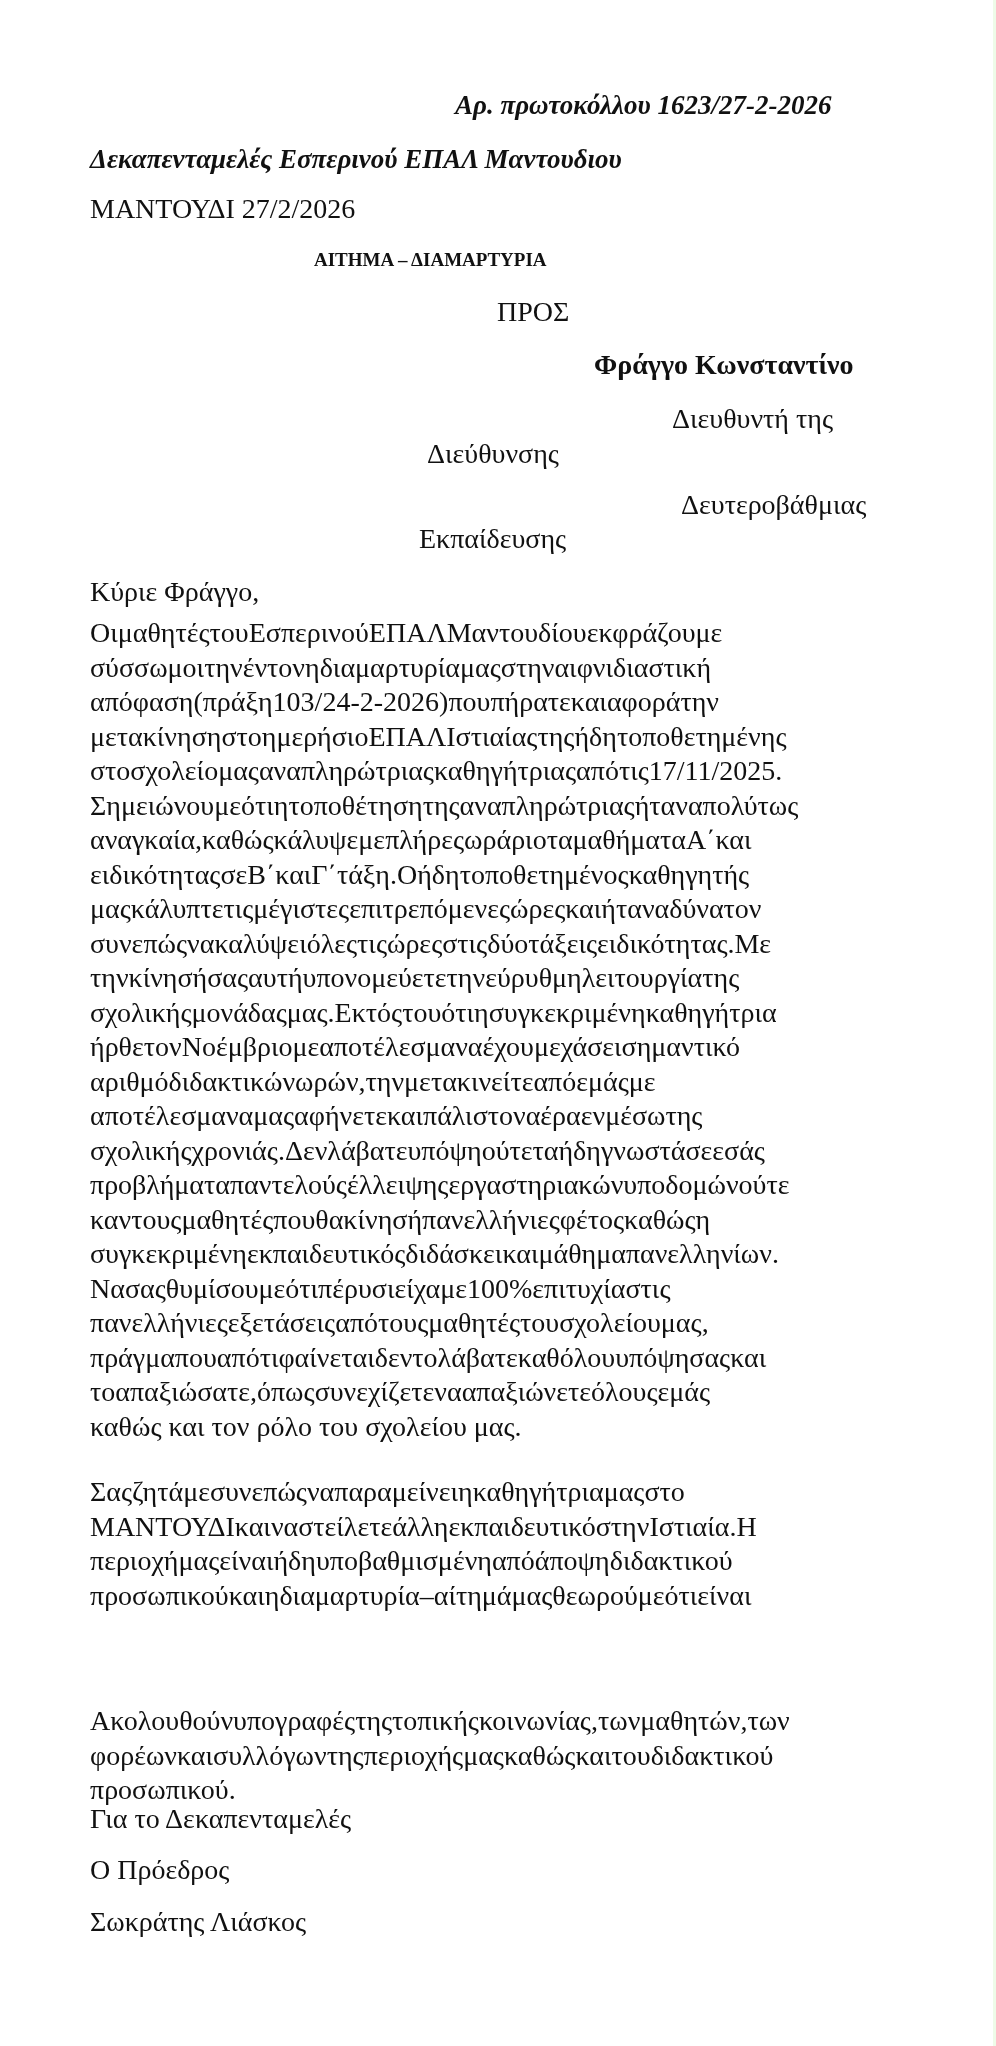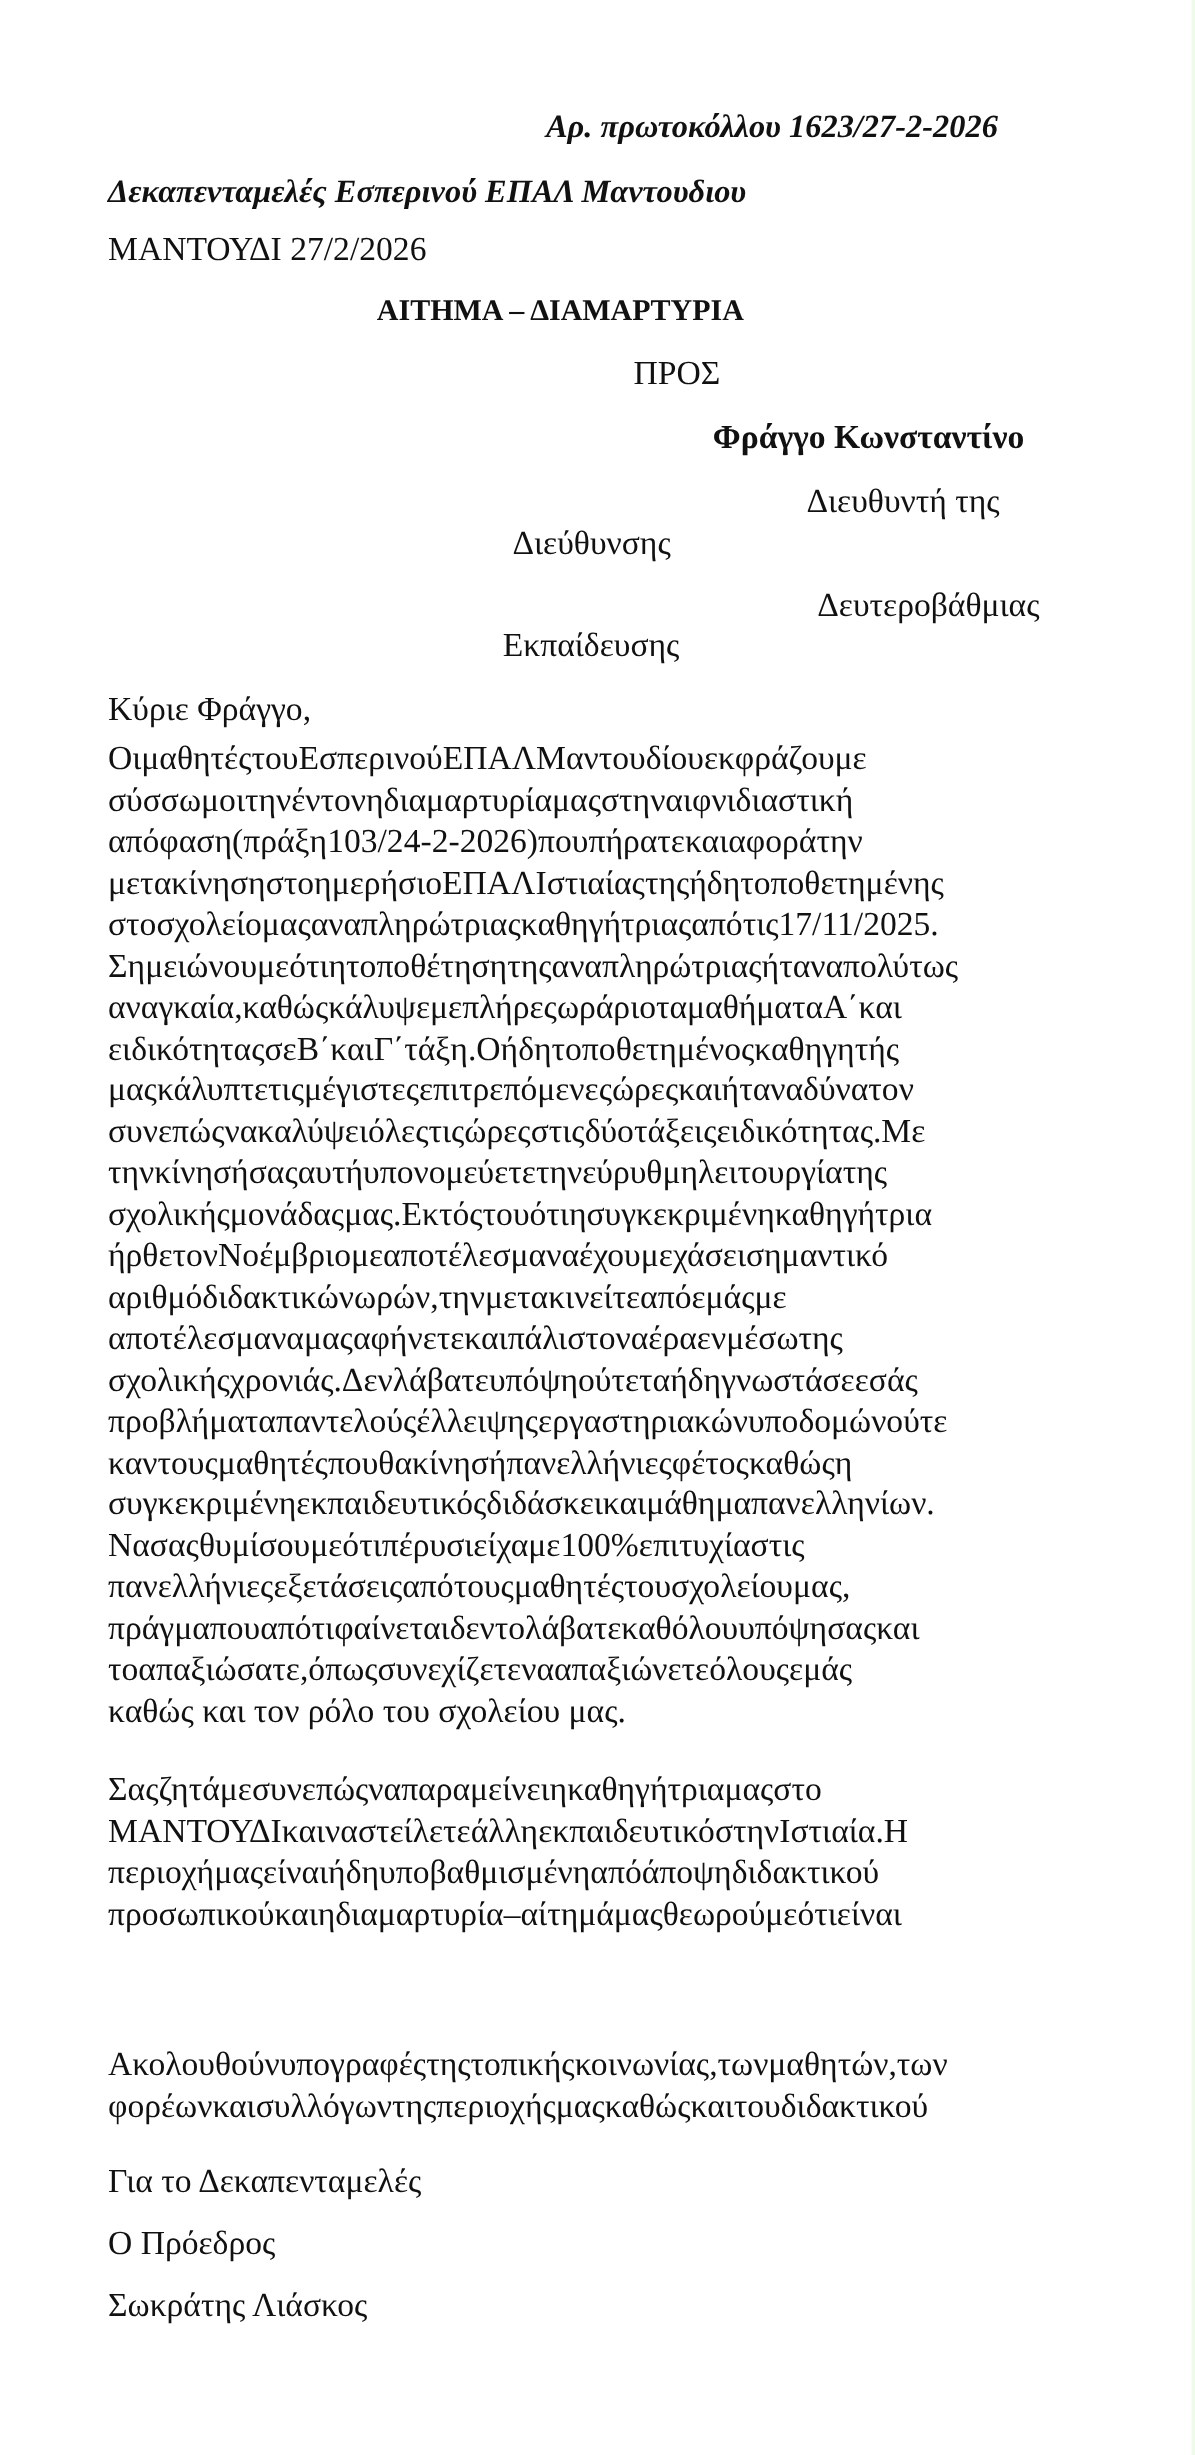--- a/index.html
+++ b/index.html
@@ -28,22 +28,22 @@
       white-space: nowrap;
       font-size: 28px;
       line-height: 34px;
       margin-top: 12px;
     }
     .bi { font-weight: bold; font-style: italic; }
     .b { font-weight: bold; }
     .protocol { left: 455px; top: 76px; font-size: 27px; }
     .sender { left: 90px; top: 130px; font-size: 27px; }
     .place-date { left: 90px; top: 180px; }
-    .title { left: 314px; top: 231px; font-size: 25px; }
-    .to-label { left: 528px; top: 283px; }
+    .title { left: 314px; top: 231px; font-size: 19px; }
+    .to-label { left: 497px; top: 283px; }
     .rcpt-1 { left: 594px; top: 336px; font-weight: bold; }
     .rcpt-2 { left: 672px; top: 390px; }
     .rcpt-3 { left: 427px; top: 425px; }
     .rcpt-4 { left: 681px; top: 476px; }
     .rcpt-5 { left: 419px; top: 510px; }
     .salutation { left: 90px; top: 563px; }
 
     .paragraph {
       position: absolute;
       left: 90px;
@@ -419,17 +419,20 @@
       <span>και</span>
       <span>συλλόγων</span>
       <span>της</span>
       <span>περιοχής</span>
       <span>μας</span>
       <span>καθώς</span>
       <span>και</span>
       <span>του</span>
       <span>διδακτικού</span>
     </div>
+    <div class="jline last">
+      <span>προσωπικού.</span>
+    </div>
   </div>
 
 <div class="line sig-1">Για το Δεκαπενταμελές</div>
 <div class="line sig-2">Ο Πρόεδρος</div>
 <div class="line sig-3">Σωκράτης Λιάσκος</div>
 
 </body></html>

